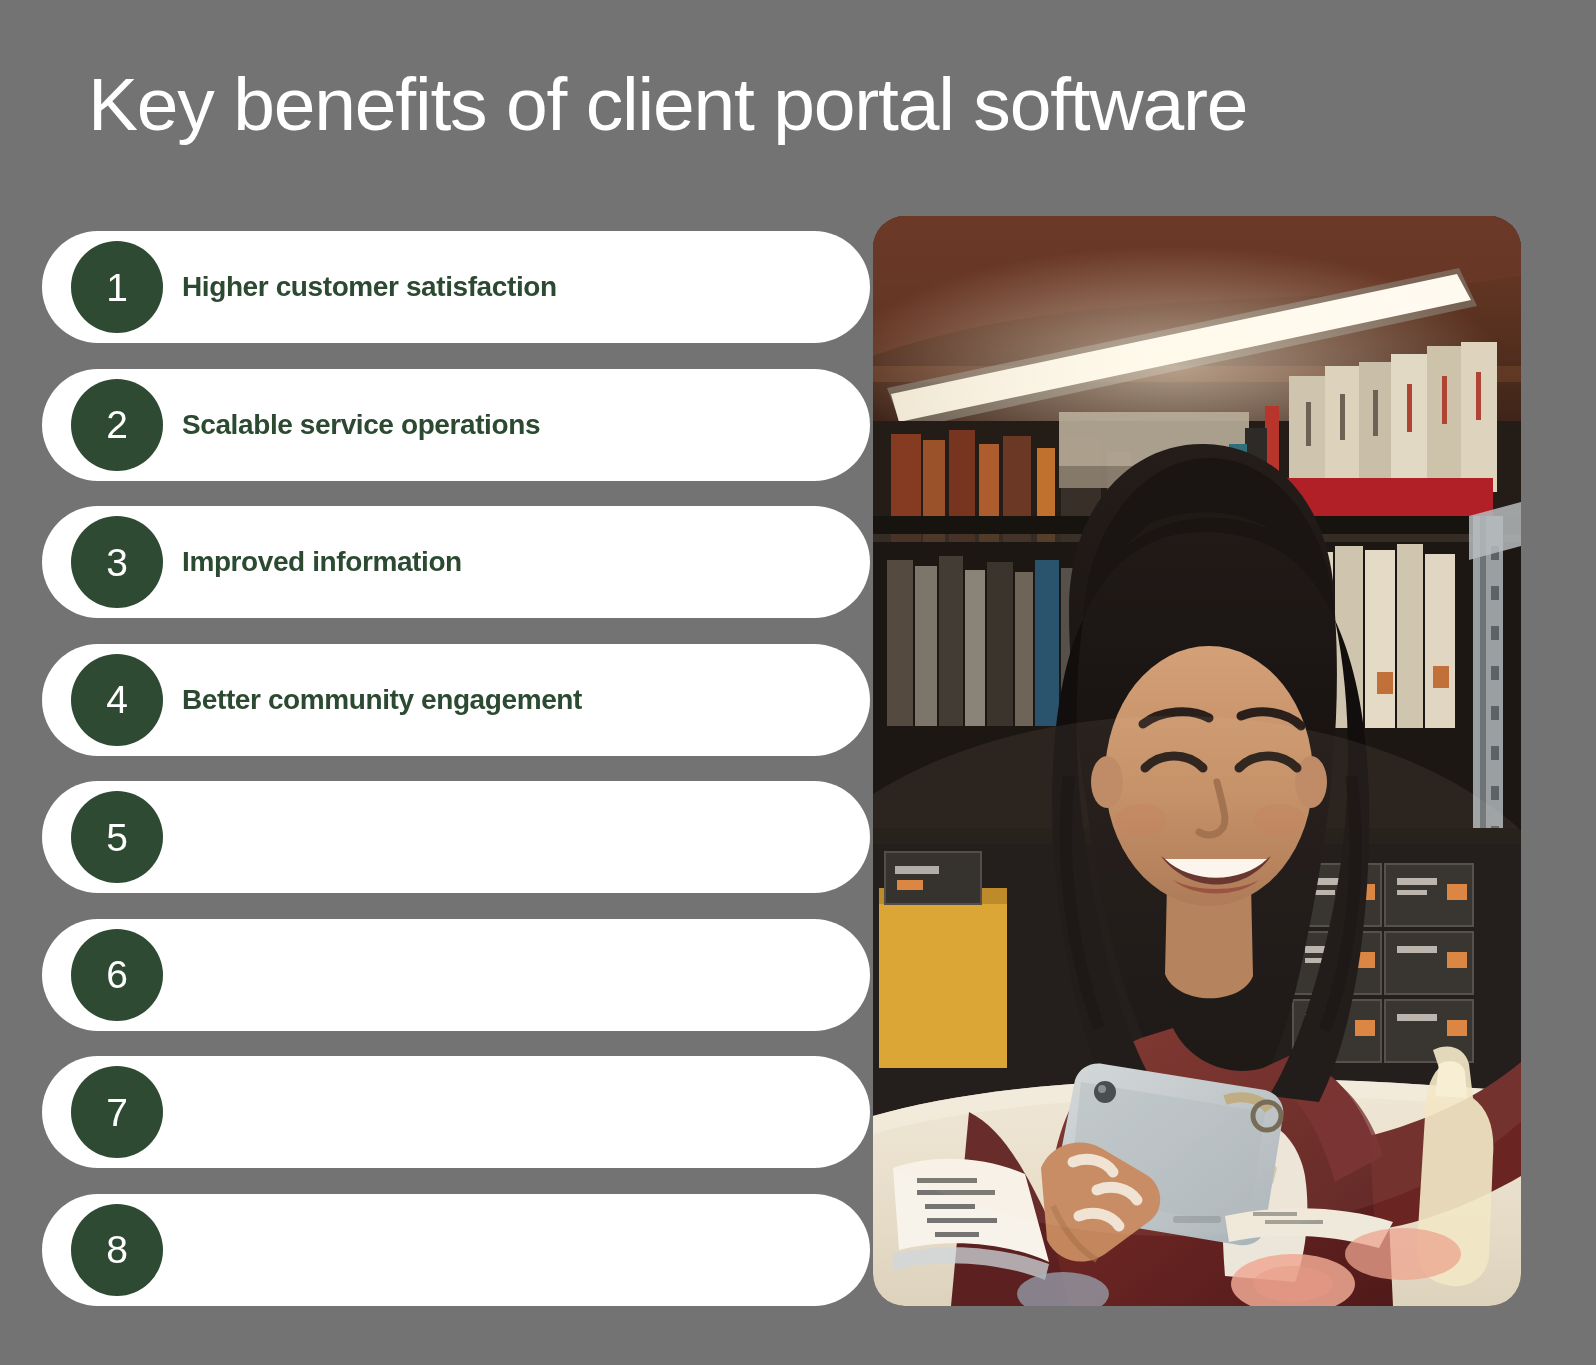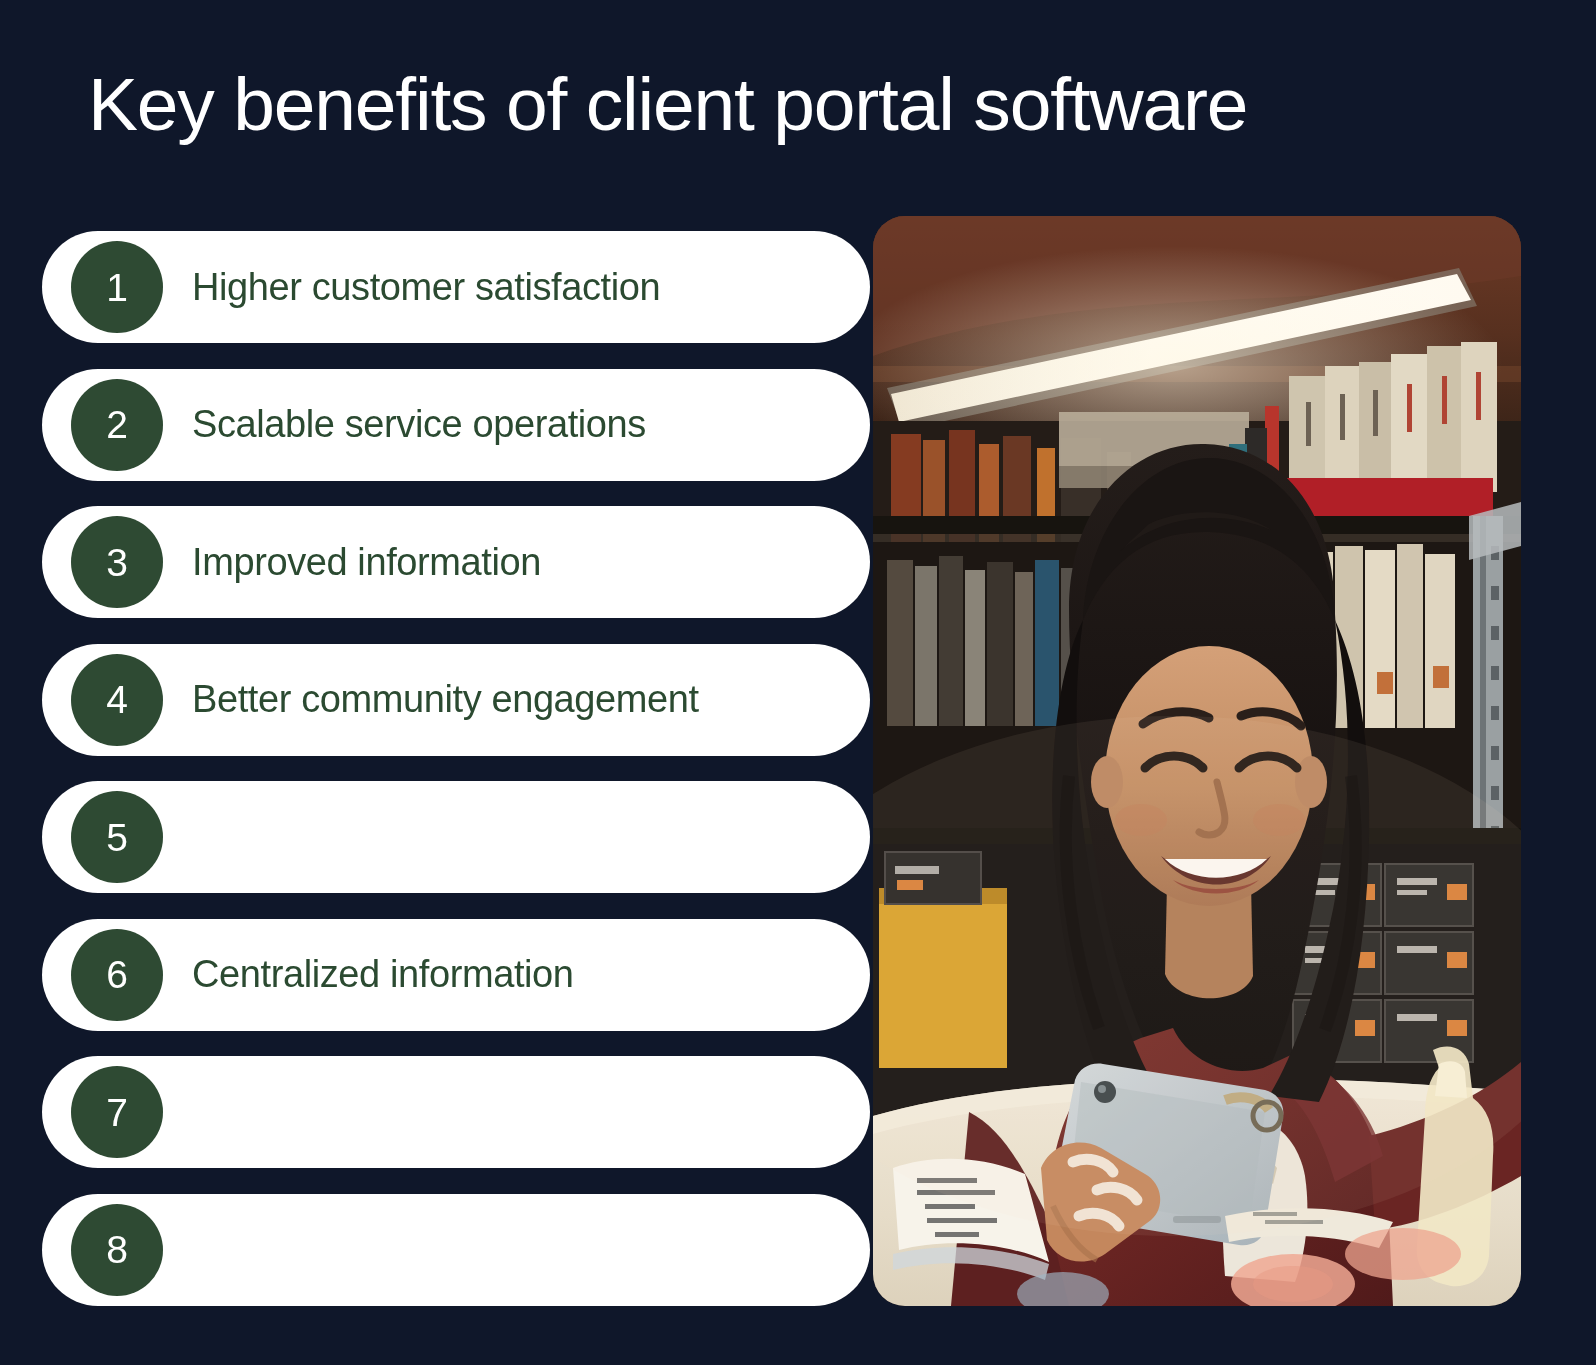--- a/index.html
+++ b/index.html
@@ -10,21 +10,21 @@
     width: 1596px;
     height: 1365px;
     overflow: hidden;
     font-family: "Liberation Sans", sans-serif;
     background: #2e4a33;
   }
   .poster {
     position: relative;
     width: 1596px;
     height: 1365px;
-    background: #0f172a;
+    background: #737373;
     overflow: hidden;
   }
 
   
   .title {
     position: absolute;
     left: 88px;
     top: 58px;
     width: 1420px;
     font-size: 75px;
@@ -64,23 +64,23 @@
     background: #2e4a33;
     color: #ffffff;
     display: flex;
     align-items: center;
     justify-content: center;
     font-size: 39px;
     font-weight: 400;
     line-height: 1;
   }
   .benefit-label {
-    margin-left: 29px;
-    font-size: 38px;
-    font-weight: 400;
+    margin-left: 19px;
+    font-size: 28px;
+    font-weight: 700;
     letter-spacing: -0.4px;
     color: #2b4a31;
     white-space: nowrap;
   }
 
   
   .photo-panel {
     position: absolute;
     left: 873px;
     top: 216px;
@@ -120,21 +120,20 @@
       <div class="badge">4</div>
       <div class="benefit-label">Better community engagement</div>
     </div>
 
     <div class="benefit-card">
       <div class="badge">5</div>
     </div>
 
     <div class="benefit-card">
       <div class="badge">6</div>
-      <div class="benefit-label">Centralized information</div>
     </div>
 
     <div class="benefit-card">
       <div class="badge">7</div>
     </div>
 
     <div class="benefit-card">
       <div class="badge">8</div>
     </div>
 

